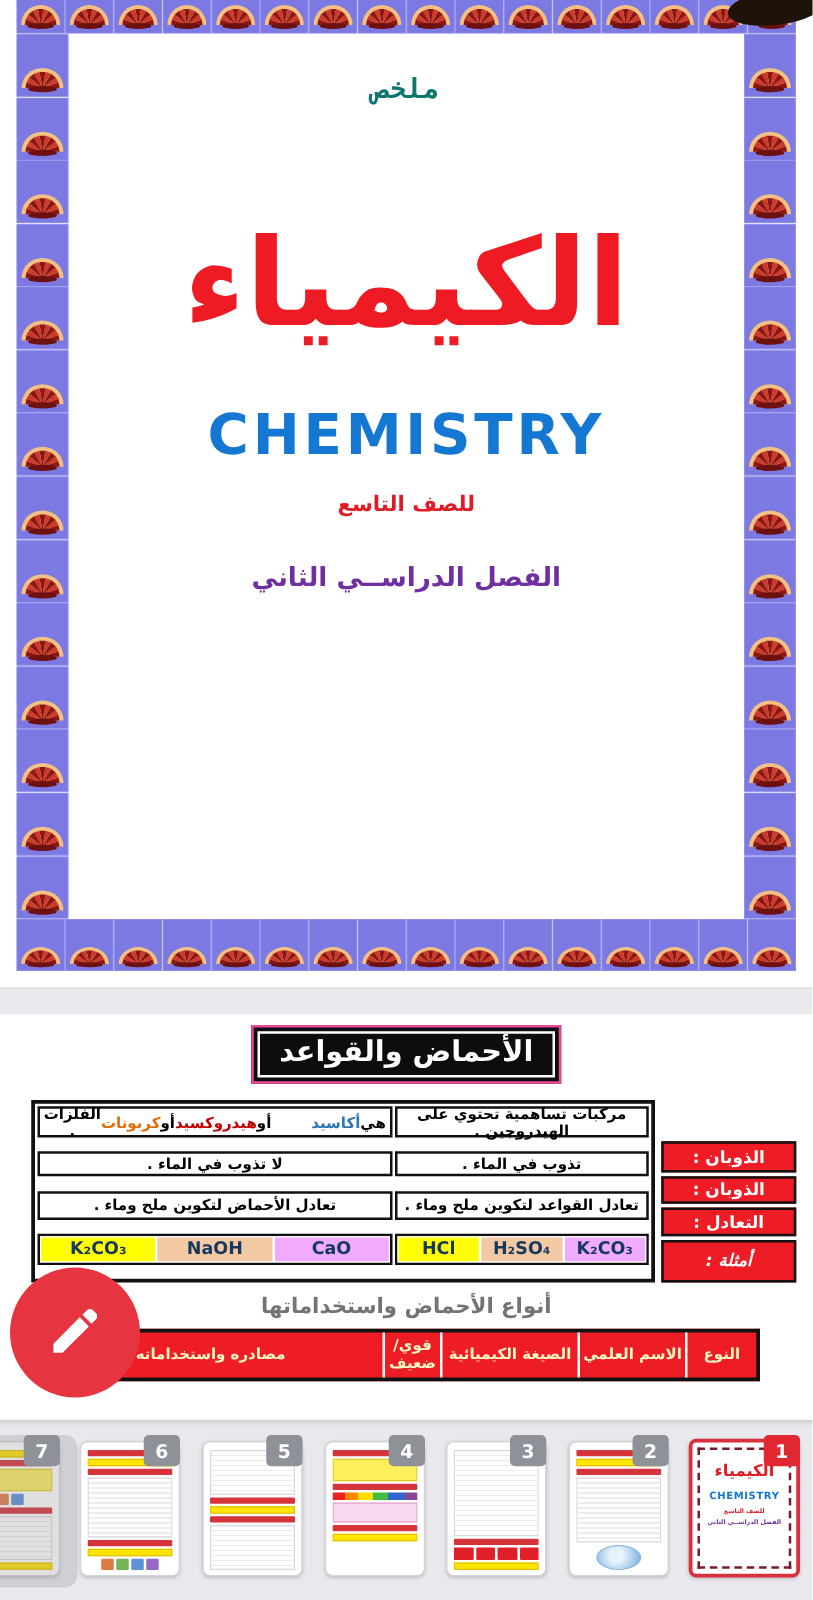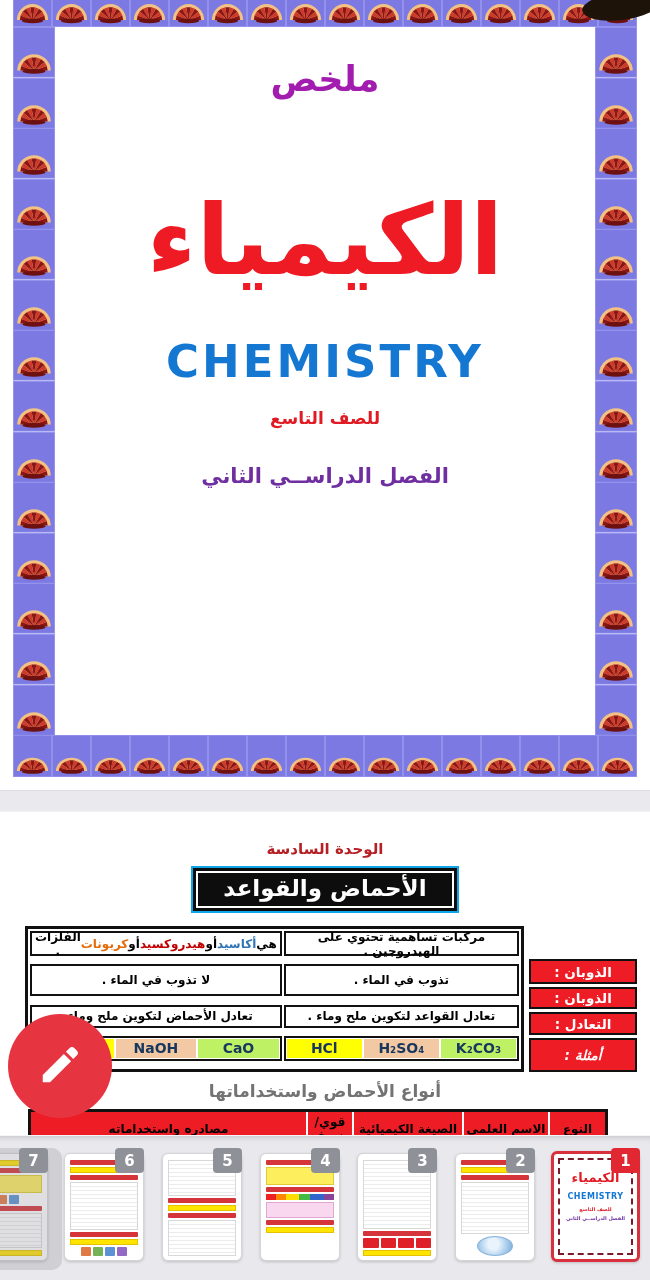--- a/index.html
+++ b/index.html
@@ -13,64 +13,64 @@
   .b-top    { left:13px; top:0;    width:624px; height:27px; }
   .b-bottom { left:13px; top:735px;width:624px; height:42px; }
   .b-left   { left:13px;  top:27px; width:42px; height:708px; flex-direction:column; }
   .b-right  { left:595px; top:27px; width:42px; height:708px; flex-direction:column; }
   .b-top .tile    { width:39px; height:50px; margin-top:-23px; flex:none; }
   .b-bottom .tile { width:39px; height:42px; flex:none; }
   .b-left .tile, .b-right .tile { width:42px; height:50.58px; flex:none; }
 
   .cover-content { position:absolute; left:55px; top:27px; width:540px; height:708px;
                    text-align:center; }
-  .kicker   { margin-top:32px; font-size:35px; font-weight:bold; color:#a21caf; }
+  .kicker   { margin-top:32px; font-size:22px; font-weight:bold; color:#0f766e;font-family:Liberation Mono, monospace; }
   .title-ar { margin-top:86px; font-size:97px; line-height:1.15; font-weight:bold; color:#ee1b24; }
   .title-en { margin-top:38px; font-size:45px; font-weight:bold; color:#1478d3; letter-spacing:3px; }
   .grade    { margin-top:20px; font-size:17px; font-weight:bold; color:#e01b24; }
   .semester { margin-top:36px; font-size:21px; font-weight:bold; color:#6f2fa0; }
   .blob { position:absolute; right:-10px; top:-8px; width:78px; height:28px; background:#1d1309;
           border-radius:50%; transform:rotate(-7deg); }
 
   
   .page-gap { position:absolute; left:0; top:790px; width:650px; height:22px;
               background:#e9e9ee; border-top:1px solid #dddde2; border-bottom:1px solid #f2f2f5; }
 
   
   .page2 { position:absolute; left:0; top:812px; width:650px; height:323px; background:#fff; }
   .unit-label { padding-top:28px; text-align:center; font-size:15px; font-weight:bold; color:#b52025; }
-  .unit-box { margin:8px auto 0; width:268px; background:#0d0d0d; border:2px solid #0ea5e9; padding:3px; }
+  .unit-box { margin:8px auto 0; width:248px; background:#0d0d0d; border:2px solid #ec4899; padding:3px; }
   .unit-box-inner { border:2px solid #fff; padding:2px 4px 5px; text-align:center; }
   .unit-title { color:#fff; font-size:23px; font-weight:bold; }
 
   .t1 { direction:rtl; display:flex; gap:5px; margin:13px 13px 0 25px; }
   .t1-labels { width:108px; display:flex; flex-direction:column; gap:3px; margin-top:33px; flex:none; }
   .t1-label { background:#ee1c24; border:2px solid #111; color:#fff; font-size:13.5px; font-weight:bold;
               display:flex; align-items:center; justify-content:center; }
   .t1-label:nth-child(1){height:25px;} .t1-label:nth-child(2){height:22px;}
   .t1-label:nth-child(3){height:23px;} .t1-label:nth-child(4){height:34px;font-style:italic;}
   .t1-main { flex:1; border:3px solid #111; background:#fff; padding:2px;
              display:grid; grid-template-columns:1fr 1fr; gap:2px; }
   .t1-cell { border:2px solid #111; background:#fff; display:flex; align-items:center;
              justify-content:center; text-align:center; font-size:12px; font-weight:bold;
              color:#000; padding:0 3px; }
   .t1-hcell { border:2px solid #111; background:#ee1c24; color:#fff; font-size:16px; font-weight:bold;
               display:flex; align-items:center; justify-content:center; height:26px; }
-  .r1 { height:25px; } .r2 { height:32px; } .r3 { height:23px; } .r4 { height:25px; padding:0; }
-  .c-blue   { color:#2e74b5; } .c-dred { color:#c00000; } .c-orange { color:#e36c0a; }
+  .r1 { height:25px; } .r2 { height:20px; } .r3 { height:23px; } .r4 { height:25px; padding:0; }
+  .c-blue   { color:#2e74b5;margin-left:32px; } .c-dred { color:#c00000; } .c-orange { color:#e36c0a; }
   .chips { direction:ltr; display:flex; width:100%; height:100%; gap:2px; background:#fff; padding:1px; }
   .chip { flex:1; display:flex; align-items:center; justify-content:center;
           font-size:14px; font-weight:bold; color:#17375e; }
-  .chip-0 { background:#ffff00; } .chip-1 { background:#f2c9a2; } .chip-2 { background:#bef264;text-align:right; }
+  .chip-0 { background:#ffff00; } .chip-1 { background:#f2c9a2; } .chip-2 { background:#f0abfc;text-align:right; }
 
   .sec2-title { margin-top:9px; text-align:center; font-size:17px; font-weight:bold; color:#737373; }
   .t2-head { direction:rtl; margin:8px 42px 0 28px; border:3px solid #111; background:#ee1c24;
              display:grid; grid-template-columns:57px 86px 110px 46px 1fr; height:42px; }
   .t2-hcell { display:flex; align-items:center; justify-content:center; text-align:center;
-              color:#000000; font-size:12px; font-weight:bold; line-height:1.15; padding:0 2px;
+              color:#fef9c3; font-size:12px; font-weight:bold; line-height:1.15; padding:0 2px;
               border-inline-end:2px solid #fdfdfd; }
   .t2-hcell:last-child { border-inline-end:none; }
 
   
   .fab { position:absolute; left:8px; top:1014px; width:104px; height:104px; border-radius:50%;
          background:#e63540; display:flex; align-items:center; justify-content:center;
          z-index:30; border:none; cursor:pointer; }
 
   
   .strip { position:absolute; left:0; top:1135px; width:650px; height:145px; background:#e9e9ed;
@@ -329,21 +329,20 @@
       <div class="title-ar">الكيمياء</div>
       <div class="title-en">CHEMISTRY</div>
       <div class="grade">للصف التاسع</div>
       <div class="semester">الفصل الدراســي الثاني</div>
     </div>
   </section>
 
   <div class="page-gap"></div>
 
   <section class="page2">
-    <div class="unit-label">الوحدة السادسة</div>
     <div class="unit-box">
       <div class="unit-box-inner">
         <span class="unit-title">الأحماض والقواعد</span>
       </div>
     </div>
 
     <div class="t1">
       <div class="t1-labels">
         <div class="t1-label">الذوبان :</div>
         <div class="t1-label">الذوبان :</div>

